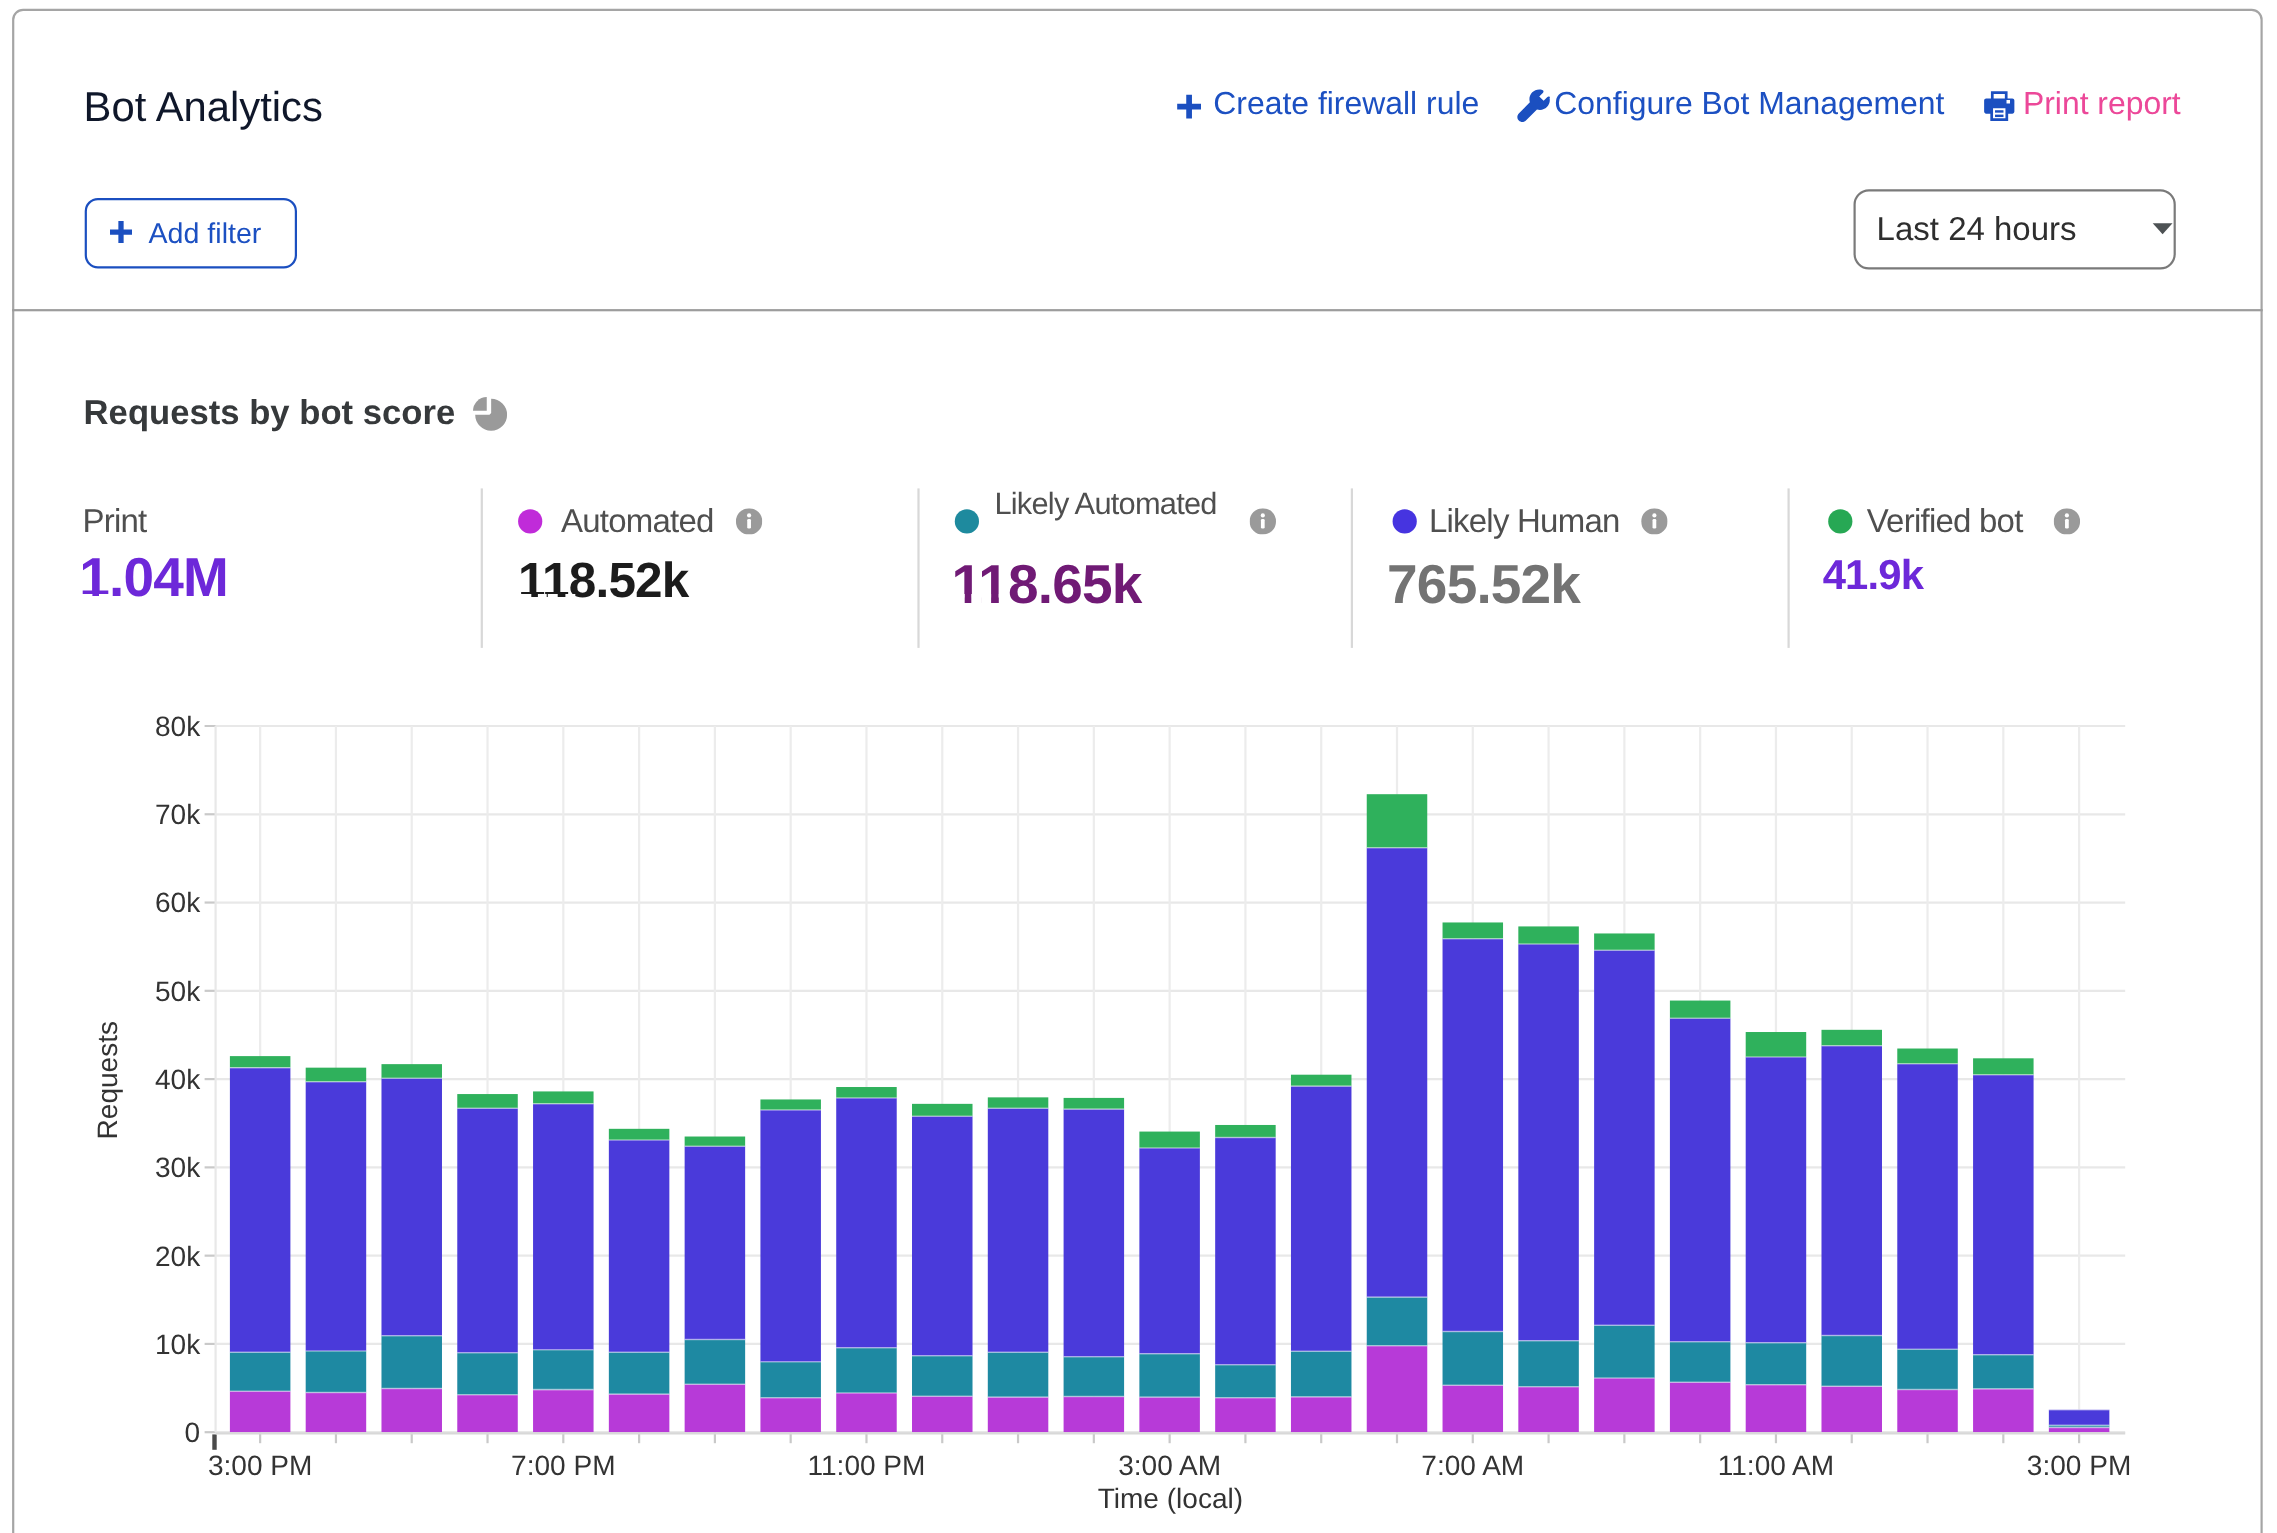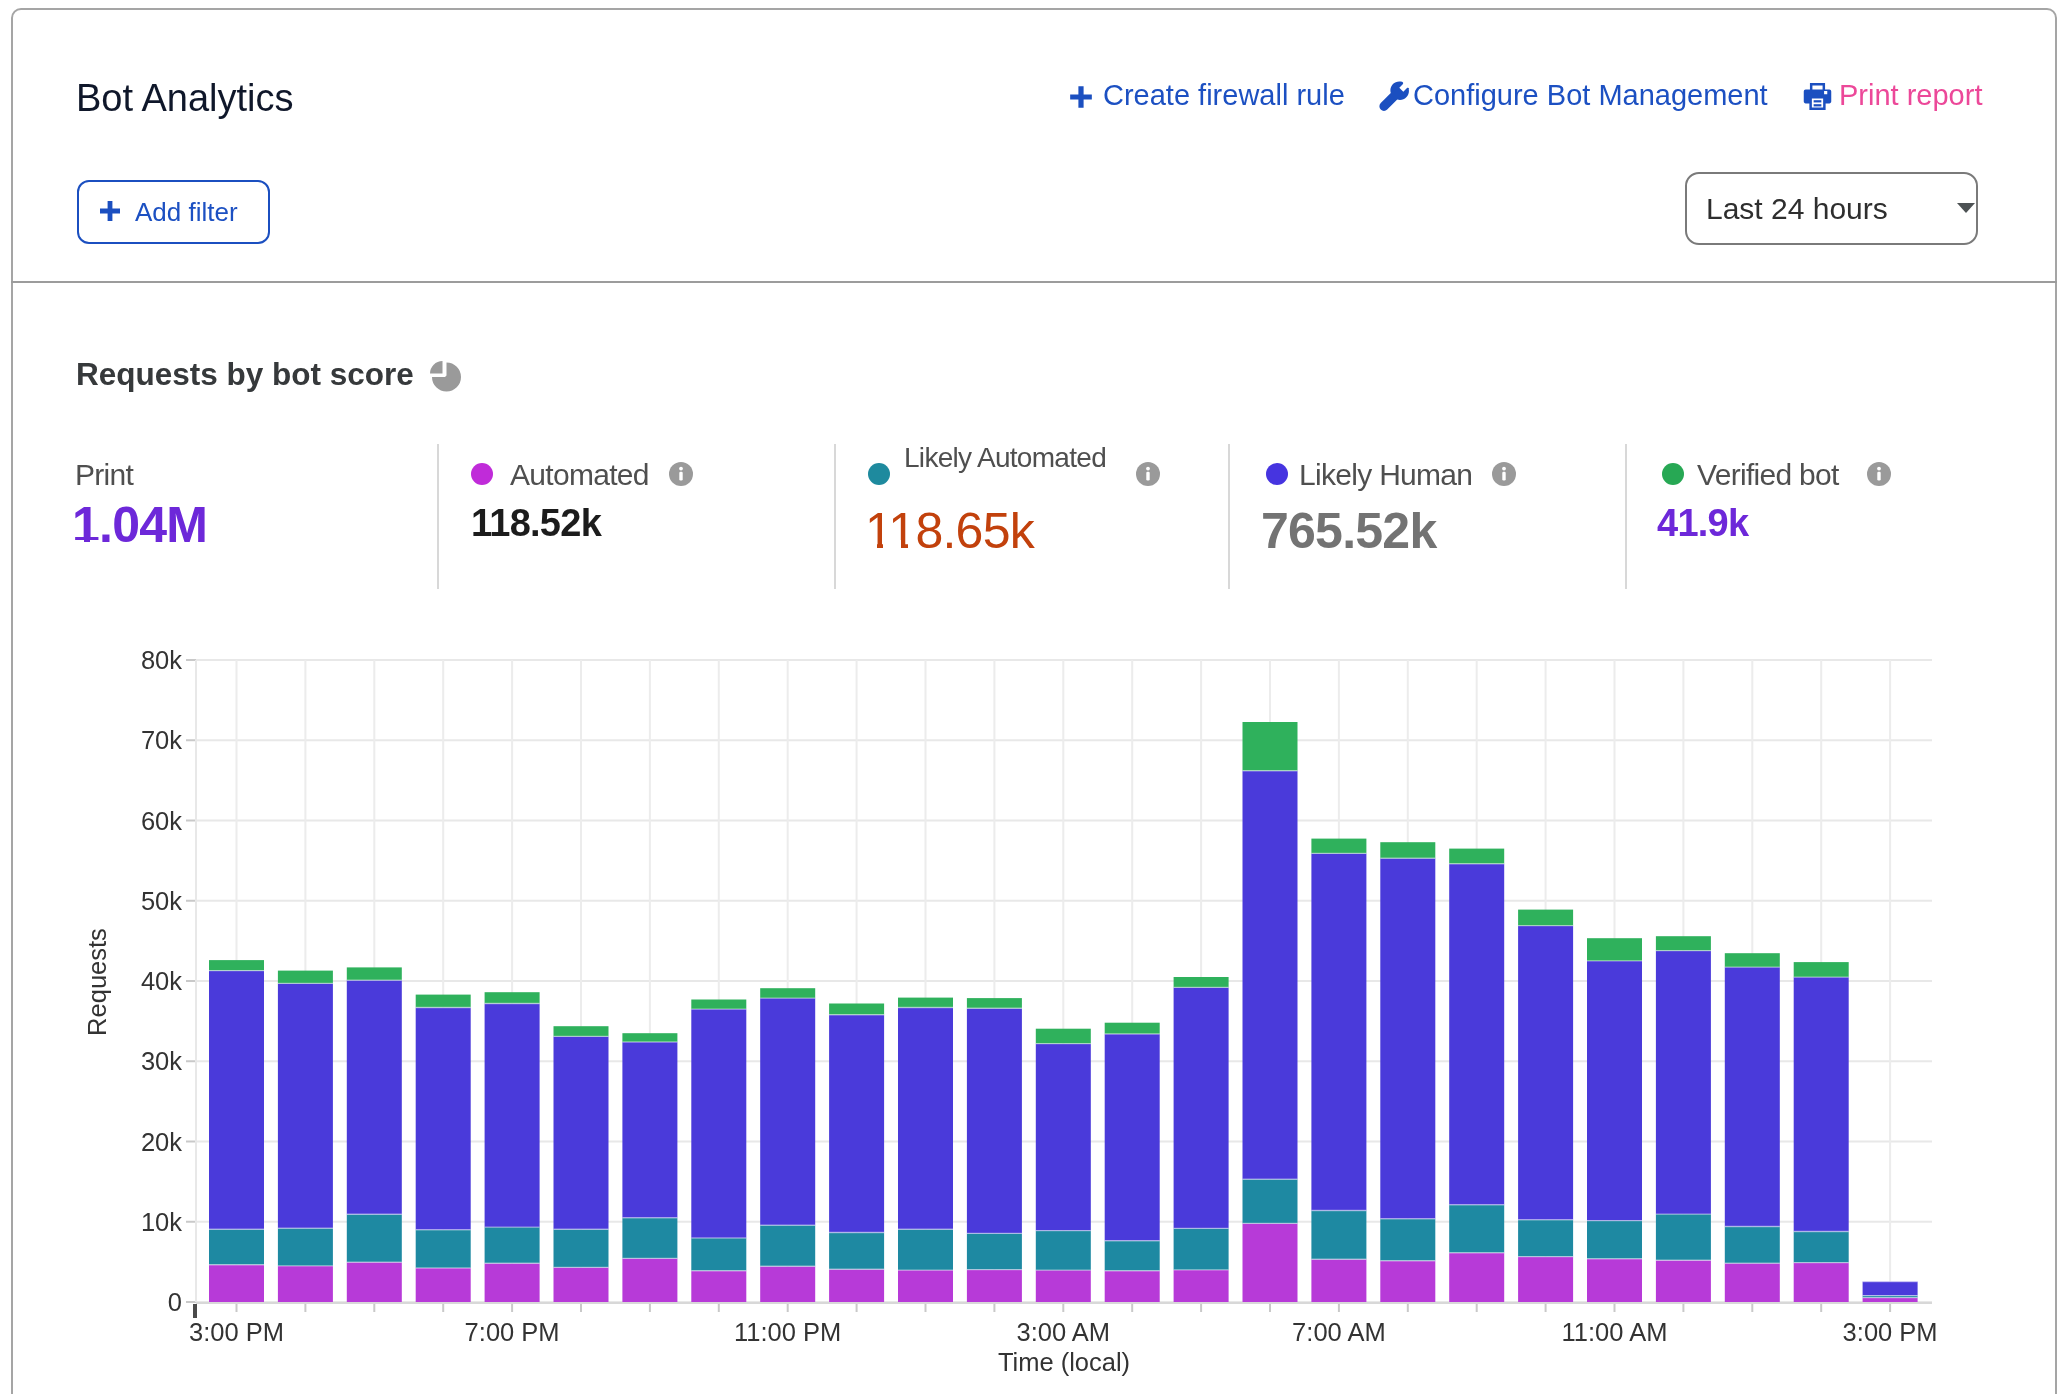--- a/index.html
+++ b/index.html
@@ -46,29 +46,29 @@
 
 <div style="position:absolute;left:75px;top:458px;font-size:30px;letter-spacing:-0.7px;color:#4f4f4f;white-space:nowrap">Print</div>
 <div style="position:absolute;left:72px;top:496px;font-size:50px;font-weight:700;color:#6d28d9;letter-spacing:-0.75px;white-space:nowrap">1.04M</div>
 <div style="position:absolute;left:471px;top:463px;width:22px;height:22px;border-radius:50%;background:#c02bd9"></div>
 <div style="position:absolute;left:510px;top:458px;font-size:30px;letter-spacing:-0.7px;color:#4f4f4f;white-space:nowrap">Automated</div>
 <svg width="24" height="24" viewBox="0 0 24 24" style="position:absolute;left:669px;top:462px">
     <circle cx="12" cy="12" r="12" fill="#9a9a9a"></circle>
     <rect x="10.3" y="9.8" width="3.4" height="8.7" rx="1.2" fill="#fff"></rect>
     <circle cx="12" cy="6.6" r="1.9" fill="#fff"></circle>
   </svg>
-<div style="position:absolute;left:471px;top:502px;font-size:38px;font-weight:700;color:#1c1c1c;letter-spacing:-0.75px;white-space:nowrap">118.52k</div>
+<div style="position:absolute;left:471px;top:502px;font-size:45px;font-weight:700;color:#1c1c1c;letter-spacing:-0.75px;white-space:nowrap">118.52k</div>
 <div style="position:absolute;left:868px;top:463px;width:22px;height:22px;border-radius:50%;background:#1e8a9e"></div>
 <div style="position:absolute;left:904px;top:442px;font-size:28px;letter-spacing:-0.7px;color:#4f4f4f;white-space:nowrap">Likely Automated</div>
 <svg width="24" height="24" viewBox="0 0 24 24" style="position:absolute;left:1136px;top:462px">
     <circle cx="12" cy="12" r="12" fill="#9a9a9a"></circle>
     <rect x="10.3" y="9.8" width="3.4" height="8.7" rx="1.2" fill="#fff"></rect>
     <circle cx="12" cy="6.6" r="1.9" fill="#fff"></circle>
   </svg>
-<div style="position:absolute;left:865px;top:502px;font-size:50px;font-weight:400;color:#c2410c;letter-spacing:-0.75px;white-space:nowrap">118.65k</div>
+<div style="position:absolute;left:865px;top:502px;font-size:50px;font-weight:700;color:#701a75;letter-spacing:-0.75px;white-space:nowrap">118.65k</div>
 <div style="position:absolute;left:1266px;top:463px;width:22px;height:22px;border-radius:50%;background:#4634e0"></div>
 <div style="position:absolute;left:1299px;top:458px;font-size:30px;letter-spacing:-0.7px;color:#4f4f4f;white-space:nowrap">Likely Human</div>
 <svg width="24" height="24" viewBox="0 0 24 24" style="position:absolute;left:1492px;top:462px">
     <circle cx="12" cy="12" r="12" fill="#9a9a9a"></circle>
     <rect x="10.3" y="9.8" width="3.4" height="8.7" rx="1.2" fill="#fff"></rect>
     <circle cx="12" cy="6.6" r="1.9" fill="#fff"></circle>
   </svg>
 <div style="position:absolute;left:1261px;top:502px;font-size:50px;font-weight:700;color:#737373;letter-spacing:-0.75px;white-space:nowrap">765.52k</div>
 <div style="position:absolute;left:1662px;top:463px;width:22px;height:22px;border-radius:50%;background:#27a854"></div>
 <div style="position:absolute;left:1697px;top:458px;font-size:30px;letter-spacing:-0.7px;color:#4f4f4f;white-space:nowrap">Verified bot</div>

